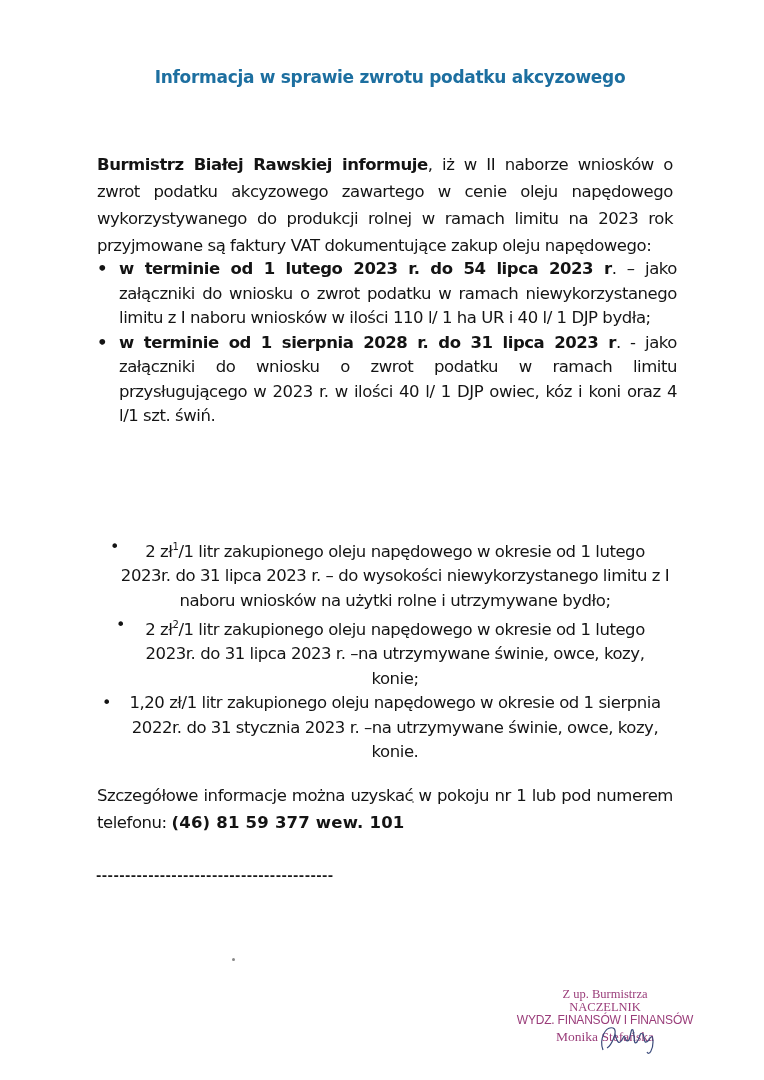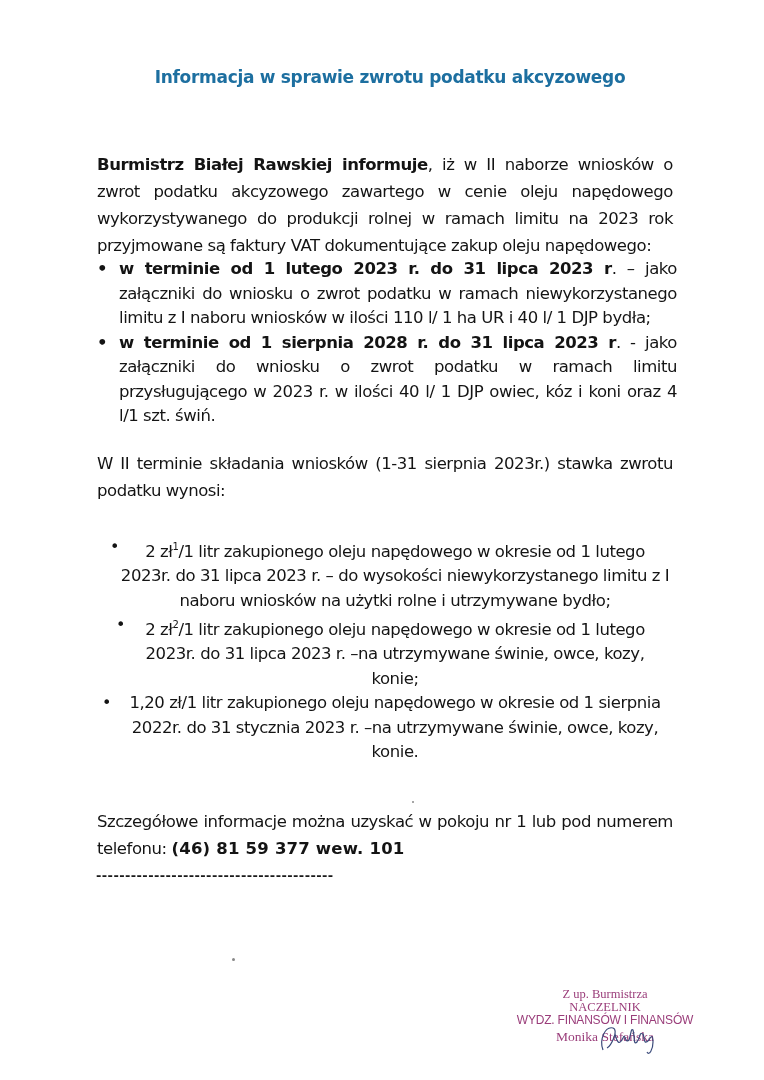--- a/index.html
+++ b/index.html
@@ -29,21 +29,21 @@
   .bitem .dot { position: absolute; left: 0; top: 0; font-weight: bold; }
 
   .rate-intro { top: 450px; }
 
   .clist { position: absolute; left: 100px; top: 535px; width: 580px; }
   .citem { position: relative; text-align: center; font-size: 16.5px; line-height: 24.5px; letter-spacing: -0.45px; padding: 0 10px 0 20px; }
   .citem .cdot { position: absolute; top: 0; font-size: 16px; }
   .citem sup { font-size: 10px; }
 
   .italic { top: 745px; font-style: italic; }
-  .contact { top: 808px; }
+  .contact { top: 782px; }
   .contact .phone { font-weight: bold; letter-spacing: 0.2px; }
 
   .dashes {
     position: absolute; left: 96px; top: 868px;
     font-family: "DejaVu Sans", sans-serif; font-weight: bold; font-size: 13px;
     letter-spacing: 0.4px; color: #1a1a1a;
   }
 
   .footnotes { position: absolute; left: 96px; top: 908px; font-size: 12.2px; line-height: 20px; letter-spacing: -0.3px; }
   .footnotes sup { font-size: 8px; }
@@ -66,29 +66,28 @@
 
 <div class="page">
 
   <div class="title">Informacja w sprawie zwrotu podatku akcyzowego</div>
 
   <div class="para intro"><b>Burmistrz Białej Rawskiej informuje</b><span>, iż w II naborze wniosków o zwrot podatku akcyzowego zawartego w cenie oleju napędowego wykorzystywanego do produkcji rolnej w ramach limitu na 2023 rok przyjmowane są faktury VAT dokumentujące zakup oleju napędowego:</span></div>
 
   <div class="blist">
     <div class="bitem">
       <span class="dot">•</span>
-      <b>w terminie od 1 lutego 2023 r. do 31 lipca 2023 r</b><span>. – jako załączniki do wniosku o zwrot podatku w ramach niewykorzystanego limitu z I naboru wniosków w ilości 110 l/ 1 ha UR i 40 l/ 1 DJP bydła;</span>
+      <b>w terminie od 1 lutego 2023 r. do 54 lipca 2023 r</b><span>. – jako załączniki do wniosku o zwrot podatku w ramach niewykorzystanego limitu z I naboru wniosków w ilości 110 l/ 1 ha UR i 40 l/ 1 DJP bydła;</span>
     </div>
     <div class="bitem">
       <span class="dot">•</span>
       <b>w terminie od 1 sierpnia 2028 r. do 31 lipca  2023 r</b><span>. - jako załączniki do wniosku o zwrot podatku w ramach limitu przysługującego w 2023 r. w ilości  40 l/ 1 DJP owiec, kóz i koni oraz 4 l/1 szt. świń.</span>
     </div>
   </div>
 
-  <div class="para rate-intro">W II terminie składania wniosków (1-31 sierpnia 2023r.) stawka zwrotu podatku wynosi:</div>
 
   <div class="clist">
     <div class="citem">
       <span class="cdot" style="left:10px">•</span>
       <span>2 zł</span><sup>1</sup><span>/1 litr zakupionego oleju napędowego w okresie od 1 lutego 2023r. do 31 lipca 2023 r. – do wysokości niewykorzystanego limitu z I naboru wniosków na użytki rolne i utrzymywane bydło;</span>
     </div>
     <div class="citem">
       <span class="cdot" style="left:16px">•</span>
       <span>2 zł</span><sup>2</sup><span>/1 litr zakupionego oleju napędowego w okresie od 1 lutego 2023r. do 31 lipca 2023 r. –na utrzymywane świnie, owce, kozy, konie;</span>
     </div>

